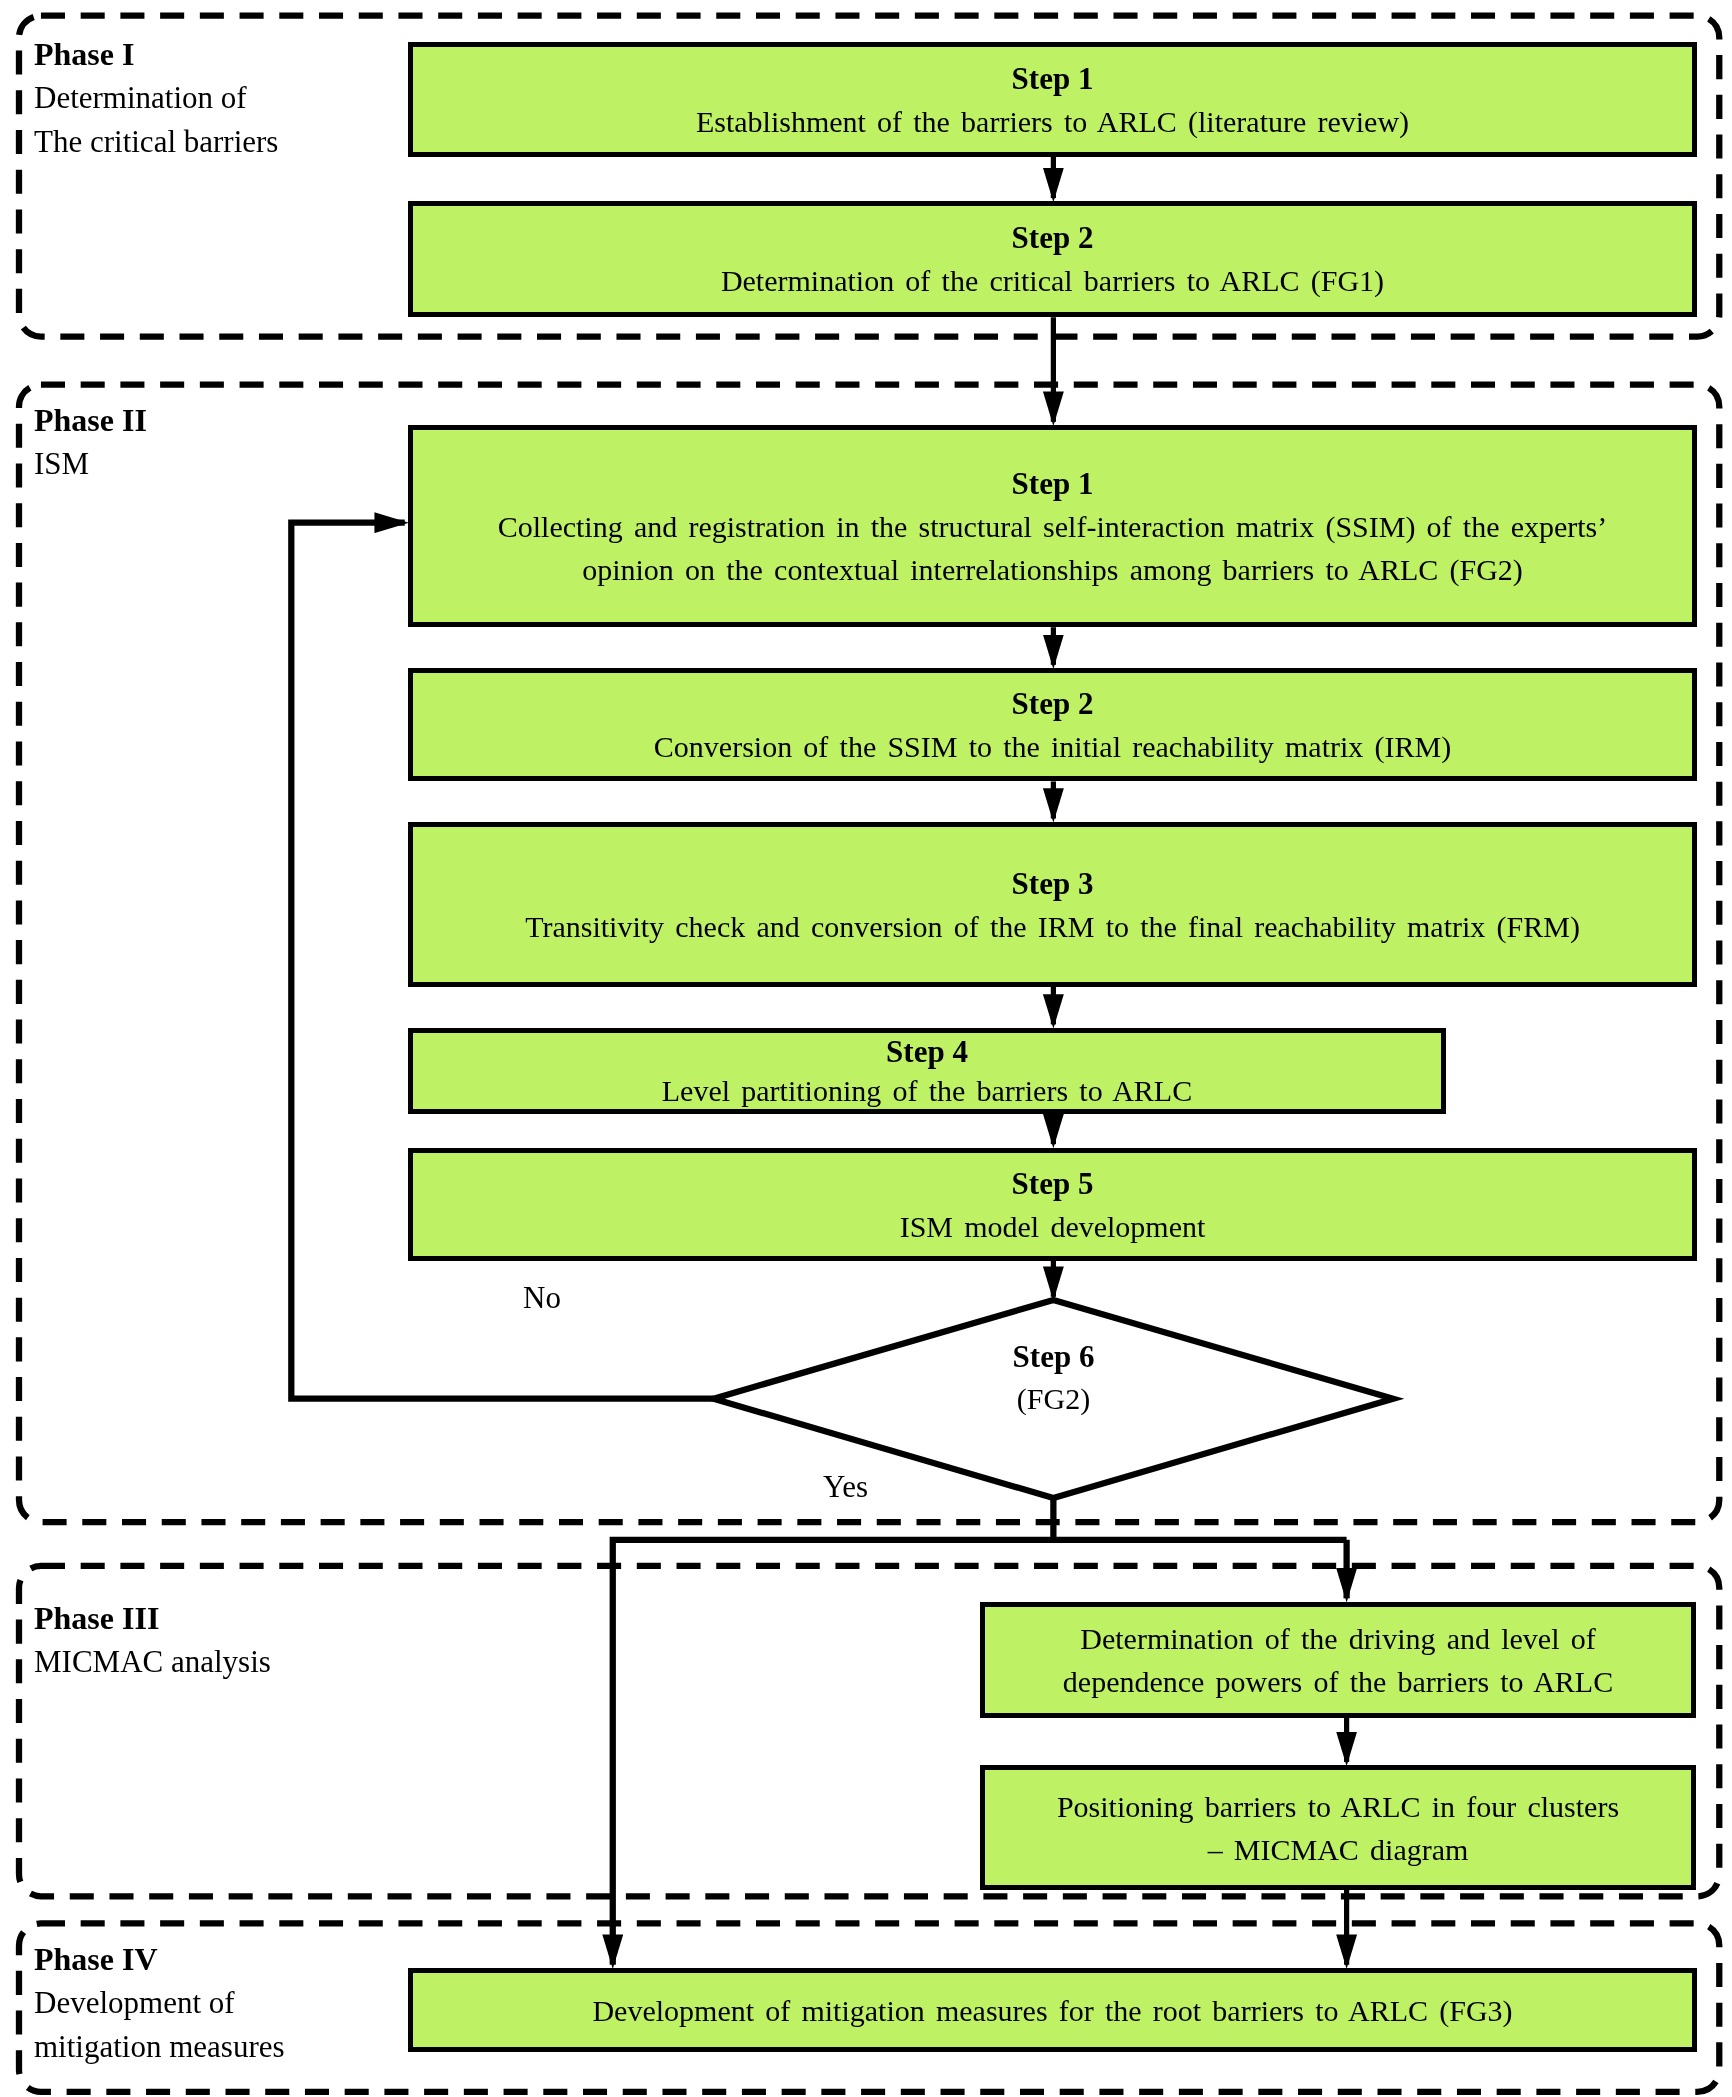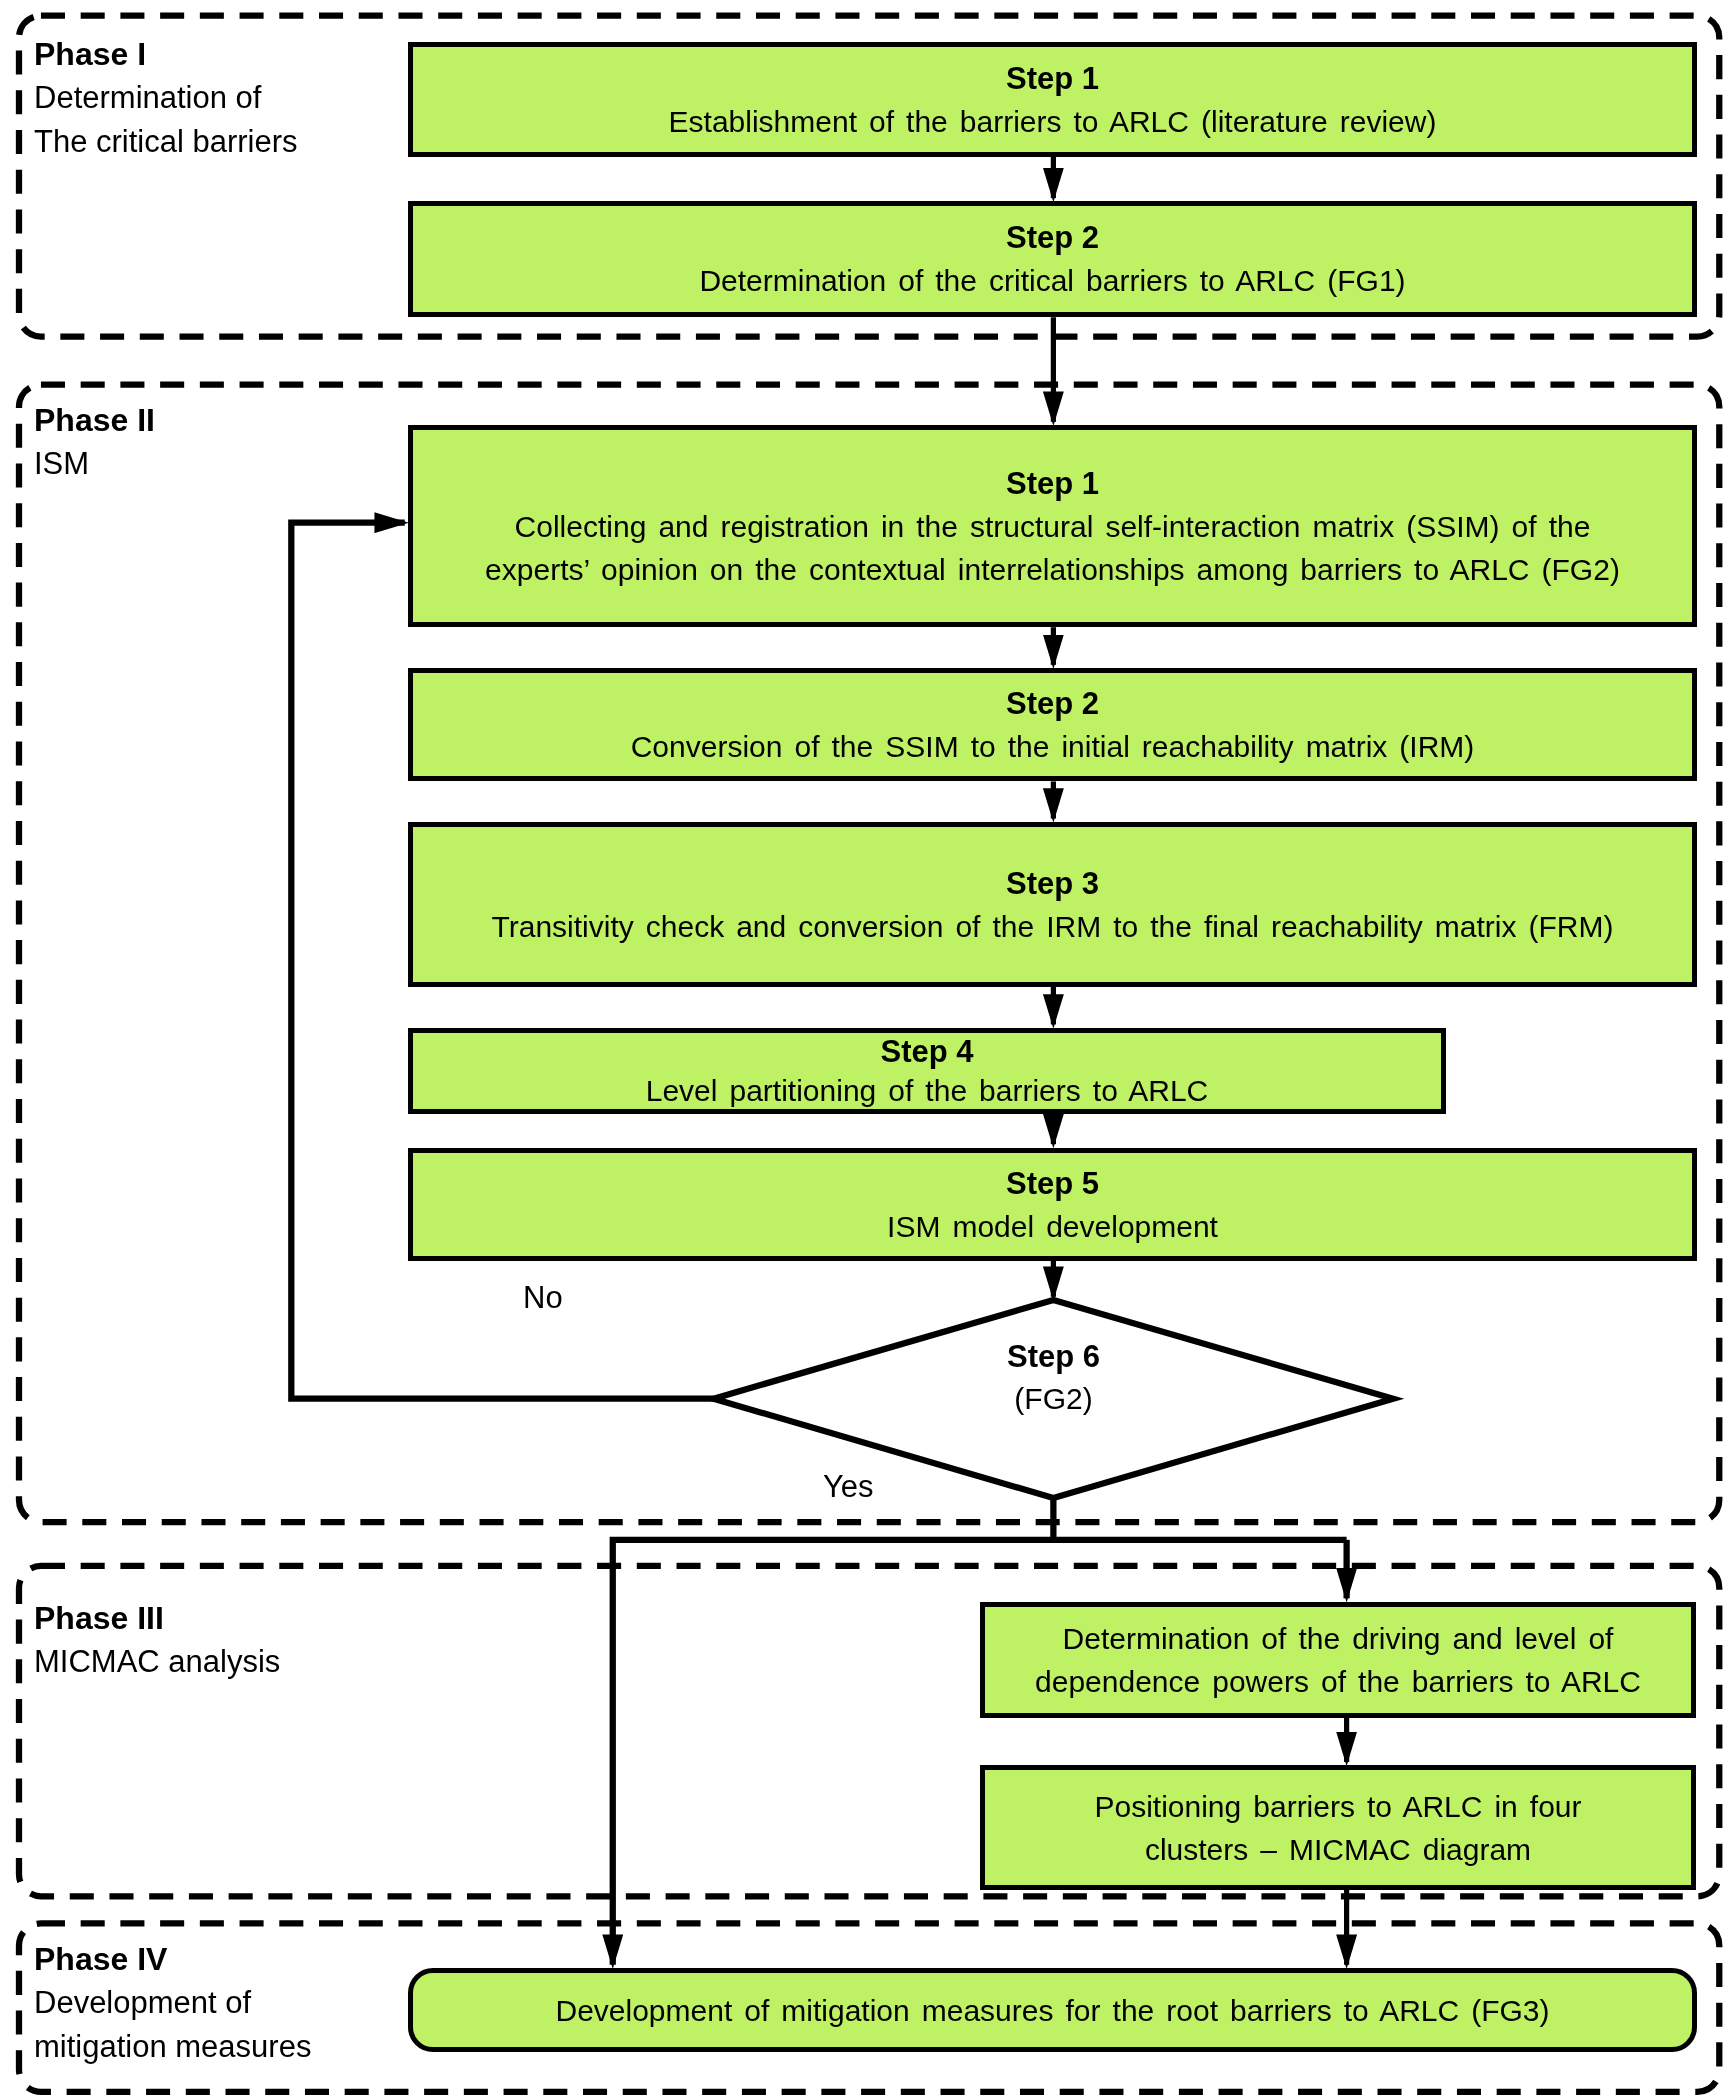--- a/index.html
+++ b/index.html
@@ -1,18 +1,18 @@
 <!DOCTYPE html>
 <html style="font-size:8.4px"><head>
 <meta charset="utf-8">
 <style>
   html,body{margin:0;padding:0;background:#ffffff;}
   .page{
     position:relative;width:1732px;height:2097px;background:#ffffff;
-    font-family:Liberation Sans, sans-serif;color:#000;overflow:hidden;
+    font-family:Liberation Serif, serif;color:#000;overflow:hidden;
   }
   .layer{position:absolute;left:0;top:0;}
   .pbox{
     position:absolute;box-sizing:border-box;border:5.2px solid #000;background:#bef264;
     display:flex;flex-direction:column;align-items:center;justify-content:center;
     text-align:center;font-size:30px;line-height:43px;padding:2.1px 21px;
   }
   .pbox .step{font-weight:700;font-size:31px;}
   .pbox .body{word-spacing:3.7px;}
   .phase-label{position:absolute;font-size:31px;line-height:44px;white-space:nowrap;}
@@ -114,18 +114,18 @@
   <div class="branch-label" style="left:523px;top:1280px;width:105px;">No</div>
   <div class="branch-label" style="left:823px;top:1469px;width:115px;">Yes</div>
 
   <div class="pbox" style="left:980px;top:1765px;width:716px;height:125px;">
     <div class="body" style="max-width:586px;">Positioning barriers to ARLC in four clusters – MICMAC diagram</div>
   </div>
   <div class="pbox" style="left:980px;top:1602px;width:716px;height:116px;">
     <div class="body">Determination of the driving and level of dependence powers of the barriers to ARLC</div>
   </div>
 
-  <div class="pbox" style="left:408px;top:1968px;width:1289px;height:84px;border-radius:25px;">
+  <div class="pbox" style="left:408px;top:1968px;width:1289px;height:84px;">
     <div class="body">Development of mitigation measures for the root barriers to ARLC (FG3)</div>
   </div>
 
 </div>
 
 
 </body></html>

